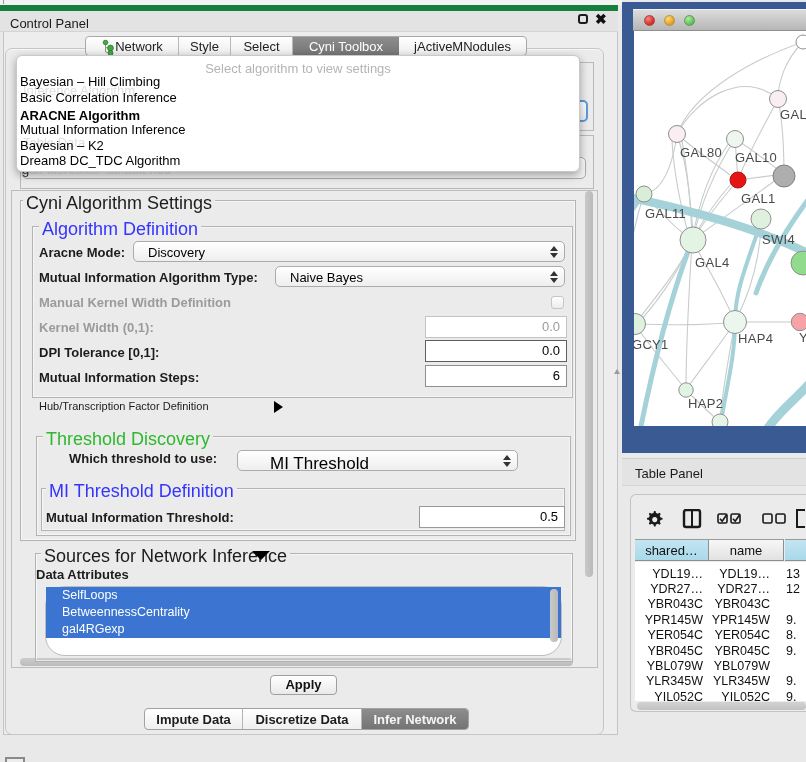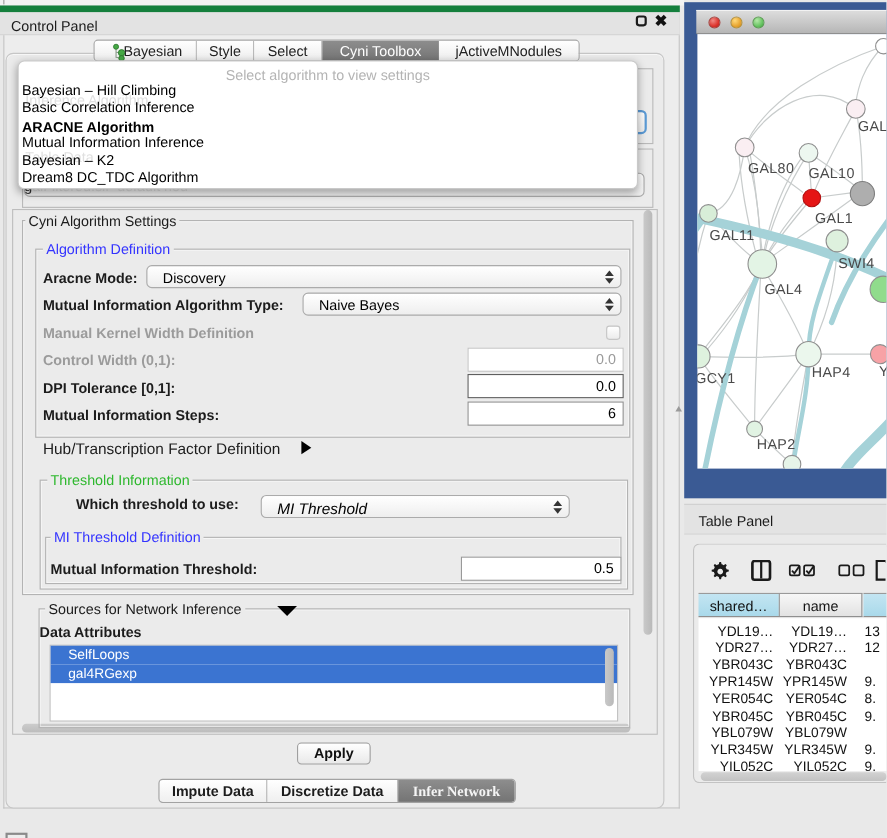--- a/index.html
+++ b/index.html
@@ -25,32 +25,32 @@
 .ghostbox { border:1px solid #b9b9b9; background:#ebebeb; }
 .combo { background:linear-gradient(#ffffff,#eeeeee); border:1px solid #ababab; border-radius:5px; }
 .spin { position:absolute; right:6px; width:8px; }
 .spin:before, .spin:after { content:""; position:absolute; left:0; border-left:4px solid transparent; border-right:4px solid transparent; }
 .spin:before { top:0; border-bottom:5px solid #333; }
 .spin:after { top:7px; border-top:5px solid #333; }
 
 #scrollpanel { left:11px; top:190px; width:587px; height:478px; border:1px solid #bdbdbd; background:#ebebeb; }
 .vthumb { background:linear-gradient(90deg,#c9c9c9,#b9b9b9); border-radius:5px; }
 .group { border:1px solid #b3b3b3; box-shadow:inset 0 0 0 1px rgba(255,255,255,.55); }
-.gtitle { position:absolute; font-size:13px; background:#ebebeb; padding:0 3px; white-space:nowrap; }
+.gtitle { position:absolute; font-size:18px; background:#ebebeb; padding:0 3px; white-space:nowrap; }
 .lbl { position:absolute; font-size:13px; font-weight:bold; color:#1c1c1c; white-space:nowrap; }
 .lbl.gray { color:#9b9b9b; }
 .field { position:absolute; background:#fff; font-size:13px; text-align:right; padding-right:6px; }
 
 #datalist { background:#fff; border:1px solid #bdbdbd; }
 .li { height:17px; line-height:17px; background:#3b74d1; color:#fff; font-size:12.5px; padding-left:16px; }
 
 #applybtn { left:270px; top:675px; width:67px; height:20px; border:1px solid #9f9f9f; border-radius:4px; background:linear-gradient(#ffffff,#e9e9e9); font-size:13px; font-weight:bold; text-align:center; line-height:18px; color:#111; }
 #segs { left:144px; top:708px; height:22px; display:flex; border:1px solid #a2a2a2; border-radius:4px; overflow:hidden; background:linear-gradient(#ffffff,#efefef); }
 #segs .seg { font-size:13px; font-weight:bold; color:#1c1c1c; text-align:center; line-height:21px; border-right:1px solid #b5b5b5; }
-#segs .seg.sel { background:linear-gradient(#8d8d8d,#747474); color:#f5f5f5; border-right:none;font-family:Liberation Serif, serif; }
+#segs .seg.sel { background:linear-gradient(#8d8d8d,#747474); color:#f5f5f5; border-right:none; }
 
 #popup { left:16px; top:55px; width:564px; height:117px; background:#fff; border:1px solid #c9c9c9; border-radius:6px; box-shadow:0 3px 8px rgba(0,0,0,.35); }
 #popup .ph { position:absolute; left:0; width:100%; text-align:center; top:5px; font-size:13px; color:#b4b4b4; }
 #popup .item { position:absolute; left:3px; font-size:13px; color:#000; white-space:nowrap; }
 #popup .ghost { position:absolute; font-size:13px; color:#e0e0e0; }
 
 #netwin { left:622px; top:2px; width:184px; height:451px; background:#3a5a94; }
 #nettitle { left:11px; top:7px; width:173px; height:22px; background:linear-gradient(#dedede,#b6b6b6); border-bottom:1px solid #8f8f8f; box-shadow:inset 0 1px 0 #f2f2f2; }
 .light { position:absolute; top:6px; width:11px; height:11px; border-radius:50%; }
 #netcanvas { left:12px; top:29px; width:172px; height:395px; background:#fff; }
@@ -79,21 +79,21 @@
   <div class="tab" style="width:93px; position:relative;"><svg style="position:absolute;left:16px;top:2px;" width="13" height="16">
         <g fill="none" stroke="#8a9a8a" stroke-width="1">
           <path d="M 3.5,5 L 3.5,13 L 6,13.5"></path>
           <path d="M 3.5,8.5 L 6.5,9"></path>
         </g>
         <g fill="#45a845" stroke="#2d7a2d" stroke-width="0.8">
           <circle cx="3.5" cy="3.5" r="2.3"></circle>
           <circle cx="8.5" cy="9" r="2.9"></circle>
           <circle cx="8.5" cy="14" r="2.5"></circle>
         </g>
-      </svg><span style="margin-left:14px">Bayesian</span></div>
+      </svg><span style="margin-left:14px">Network</span></div>
   <div class="tab" style="width:52px">Style</div>
   <div class="tab" style="width:62px">Select</div>
   <div class="tab sel" style="width:106px">Cyni Toolbox</div>
   <div class="tab" style="width:127px">jActiveMNodules</div>
 </div>
 
 <div class="abs ghostbox" style="left:20px; top:62px; width:574px; height:69px;"></div>
 <div class="abs ghostbox" style="left:20px; top:135px; width:574px; height:54px;"></div>
 <div class="abs combo" style="left:24px; top:100px; width:564px; height:22px; border:2px solid #5b9ad5;"></div>
 <div class="abs combo" style="left:22px; top:157px; width:564px; height:22px;"></div>
@@ -114,47 +114,48 @@
     <span style="position:absolute;left:14px;top:3px;font-size:13px;">Discovery</span>
     <span class="spin" style="top:4px;"></span>
   </div>
 <div class="lbl" style="left:39px; top:270px;">Mutual Information Algorithm Type:</div>
 <div class="abs combo" style="left:275px; top:266px; width:290px; height:21px;">
     <span style="position:absolute;left:14px;top:3px;font-size:13px;">Naive Bayes</span>
     <span class="spin" style="top:4px;"></span>
   </div>
 <div class="lbl gray" style="left:39px; top:295px;">Manual Kernel Width Definition</div>
 <div class="abs" style="left:551px; top:296px; width:13px; height:13px; border:1px solid #c6c6c6; border-radius:3px; background:linear-gradient(#ffffff,#ececec);"></div>
-<div class="lbl gray" style="left:39px; top:320px;">Control Width (0,1):</div>
+<div class="lbl gray" style="left:39px; top:320px;">Kernel Width (0,1):</div>
 <div class="field" style="left:425px; top:316px; width:142px; height:22px; border:1px solid #c3c3c3; color:#9b9b9b; line-height:20px;">0.0</div>
 <div class="lbl" style="left:39px; top:345px;">DPI Tolerance [0,1]:</div>
 <div class="field" style="left:425px; top:340px; width:142px; height:22px; border:1px solid #5f5f5f; color:#000; line-height:20px;">0.0</div>
 <div class="lbl" style="left:39px; top:370px;">Mutual Information Steps:</div>
 <div class="field" style="left:425px; top:365px; width:142px; height:22px; border:1px solid #8f8f8f; color:#000; line-height:20px;">6</div>
-<div class="abs" style="left:39px; top:400px; font-size:14px; color:#1c1c1c;">Hub/Transcription Factor Definition</div>
+<div class="abs" style="left:39px; top:400px; font-size:11px; color:#1c1c1c;">Hub/Transcription Factor Definition</div>
 <div class="abs" style="left:274px; top:401px; width:0; height:0; border-top:6px solid transparent; border-bottom:6px solid transparent; border-left:9px solid #000;"></div>
 
 <div class="abs group" style="left:36px; top:436px; width:535px; height:100px;"></div>
-<div class="gtitle" style="left:43px; top:429px; color:#2eb82e;">Threshold Information</div>
+<div class="gtitle" style="left:43px; top:429px; color:#2eb82e;">Threshold Discovery</div>
 <div class="lbl" style="left:69px; top:451px;">Which threshold to use:</div>
 <div class="abs combo" style="left:237px; top:450px; width:281px; height:21px;">
-    <span style="position:absolute;left:14px;top:3px;font-size:14px;font-style:italic;">MI Threshold</span>
+    <span style="position:absolute;left:32px;top:3px;font-size:17px;">MI Threshold</span>
     <span class="spin" style="top:4px;"></span>
   </div>
 <div class="abs group" style="left:41px; top:488px; width:524px; height:43px;"></div>
 <div class="gtitle" style="left:46px; top:481px; color:#3434ff;">MI Threshold Definition</div>
 <div class="lbl" style="left:46px; top:510px;">Mutual Information Threshold:</div>
 <div class="field" style="left:419px; top:506px; width:146px; height:22px; border:1px solid #999; color:#000; line-height:20px;">0.5</div>
 
 <div class="abs group" style="left:35px; top:553px; width:538px; height:109px;"></div>
 <div class="gtitle" style="left:41px; top:546px; color:#1c1c1c;">Sources for Network Inference</div>
 <div class="abs" style="left:252px; top:551px; width:0; height:0; border-left:9px solid transparent; border-right:9px solid transparent; border-top:9px solid #000;"></div>
 <div class="lbl" style="left:36px; top:567px;">Data Attributes</div>
-<div class="abs" id="datalist" style="left:45px; top:586px; width:517px; height:70px;">
+<div class="abs" id="datalist" style="left:45px; top:586px; width:517px; height:70px;border-radius:20px;">
   <div class="li">SelfLoops</div>
+  <div class="li">BetweennessCentrality</div>
   <div class="li">gal4RGexp</div>
 </div>
 <div class="abs vthumb" style="left:550px; top:589px; width:8px; height:53px;"></div>
 
 <div class="abs" id="applybtn">Apply</div>
 <div class="abs" id="segs">
   <div class="seg" style="width:98px">Impute Data</div>
   <div class="seg" style="width:119px">Discretize Data</div>
   <div class="seg sel" style="width:106px">Infer Network</div>
 </div>

